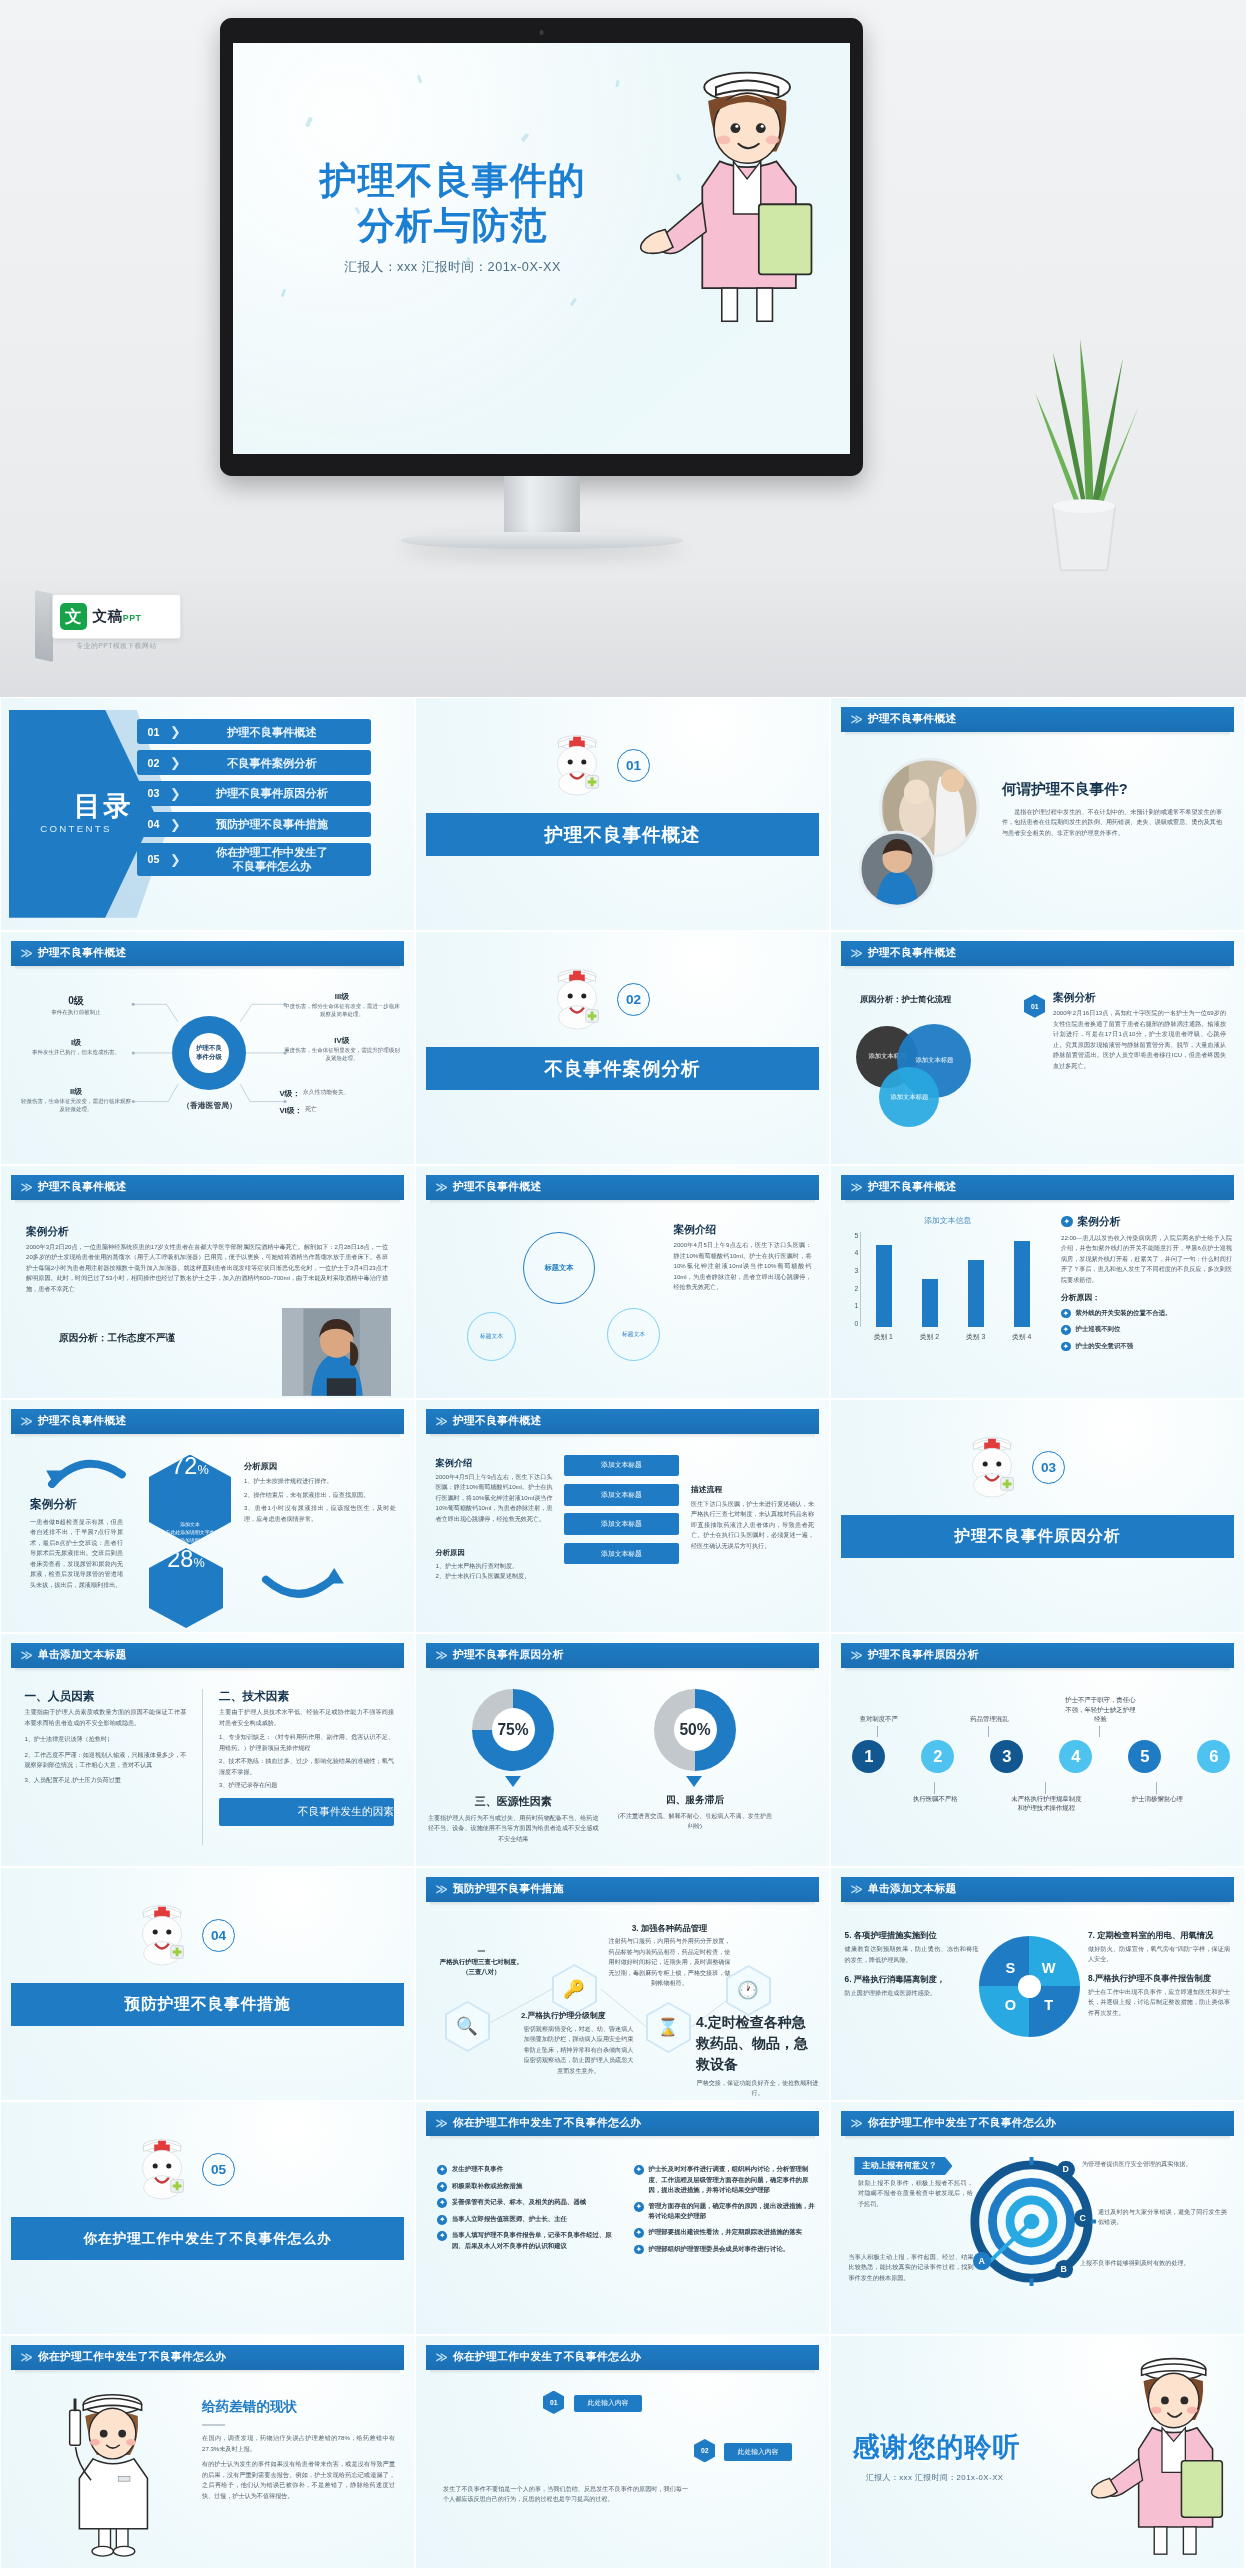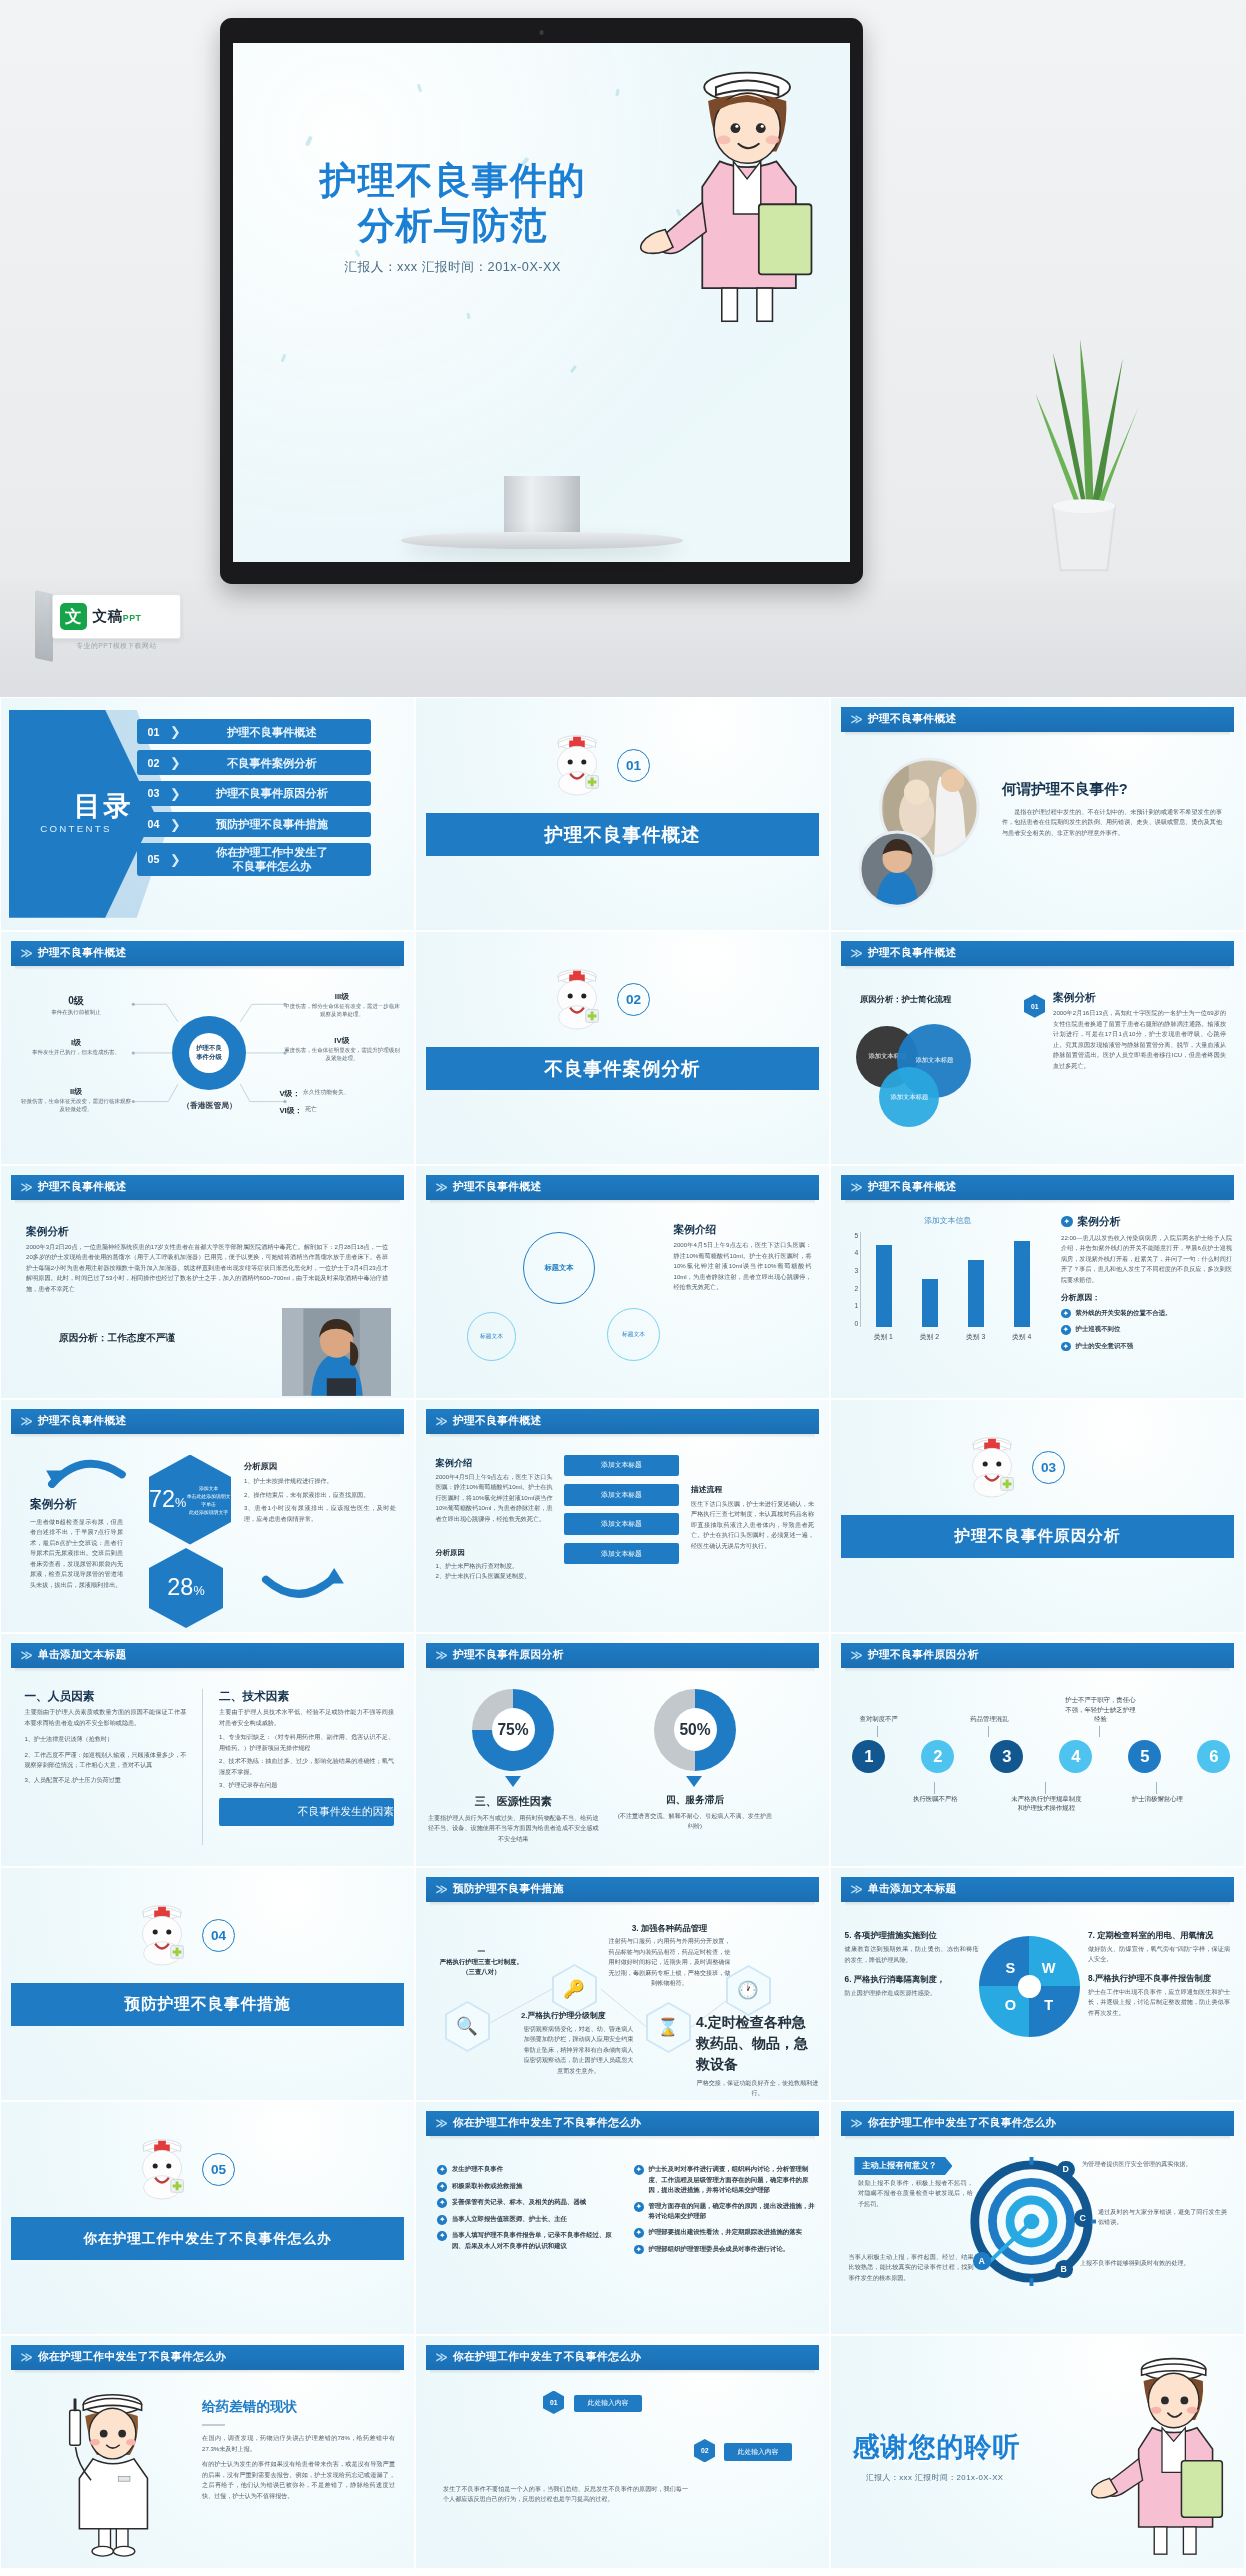--- a/index.html
+++ b/index.html
@@ -16,21 +16,21 @@
   .hero {
     position:relative; width:1246px; height:697px;
     background: linear-gradient(180deg,#f2f3f5 0%,#eceef0 55%,#e6e8ea 100%);
     overflow:hidden;
   }
   .hero-floor {
     position:absolute; left:0; right:0; bottom:0; height:117px;
     background:linear-gradient(180deg,#e7e9eb 0%,#dcdee1 100%);
   }
   .monitor {
-    position:absolute; left:220px; top:17.5px; width:643px; height:566px;
+    position:absolute; left:220px; top:17.5px; width:643px; height:458px;
   }
   .monitor-bezel {
     position:absolute; inset:0; background:#1a1a1c; border-radius:11.7px;
     box-shadow:0 9.7px 25px rgba(0,0,0,.28);
   }
   .monitor-cam {
     position:absolute; top:12.7px; left:50%; transform:translateX(-50%);
     width:4.9px;height:4.9px;border-radius:50%;background:#3b3b3e;
   }
   .screen {
@@ -206,21 +206,21 @@
   .hexo i {
     width:41px;height:47px;
     clip-path:polygon(50% 0,100% 25%,100% 75%,50% 100%,0 75%,0 25%);
     background:#f2fbfe; display:flex;align-items:center;justify-content:center;
     font-size:17.5px;color:#1f7cc4; font-style:normal;
   }
   .hex-solid {
     width:84px;height:93px;
     clip-path:polygon(50% 0,100% 25%,100% 75%,50% 100%,0 75%,0 25%);
     background:#1f7cc4; color:#fff;
-    display:flex;flex-direction:row;align-items:center;justify-content:center;
+    display:flex;flex-direction:column;align-items:center;justify-content:space-between;
   }
   .num-circle {
     width:33px;height:33px;border-radius:50%;
     display:flex;align-items:center;justify-content:center;
     color:#fff;font-size:16.6px;font-weight:bold;
   }
   .sep-v { position:absolute; width:1px; background:#c9d6e0; }
 </style>
 </head>
 <body>

